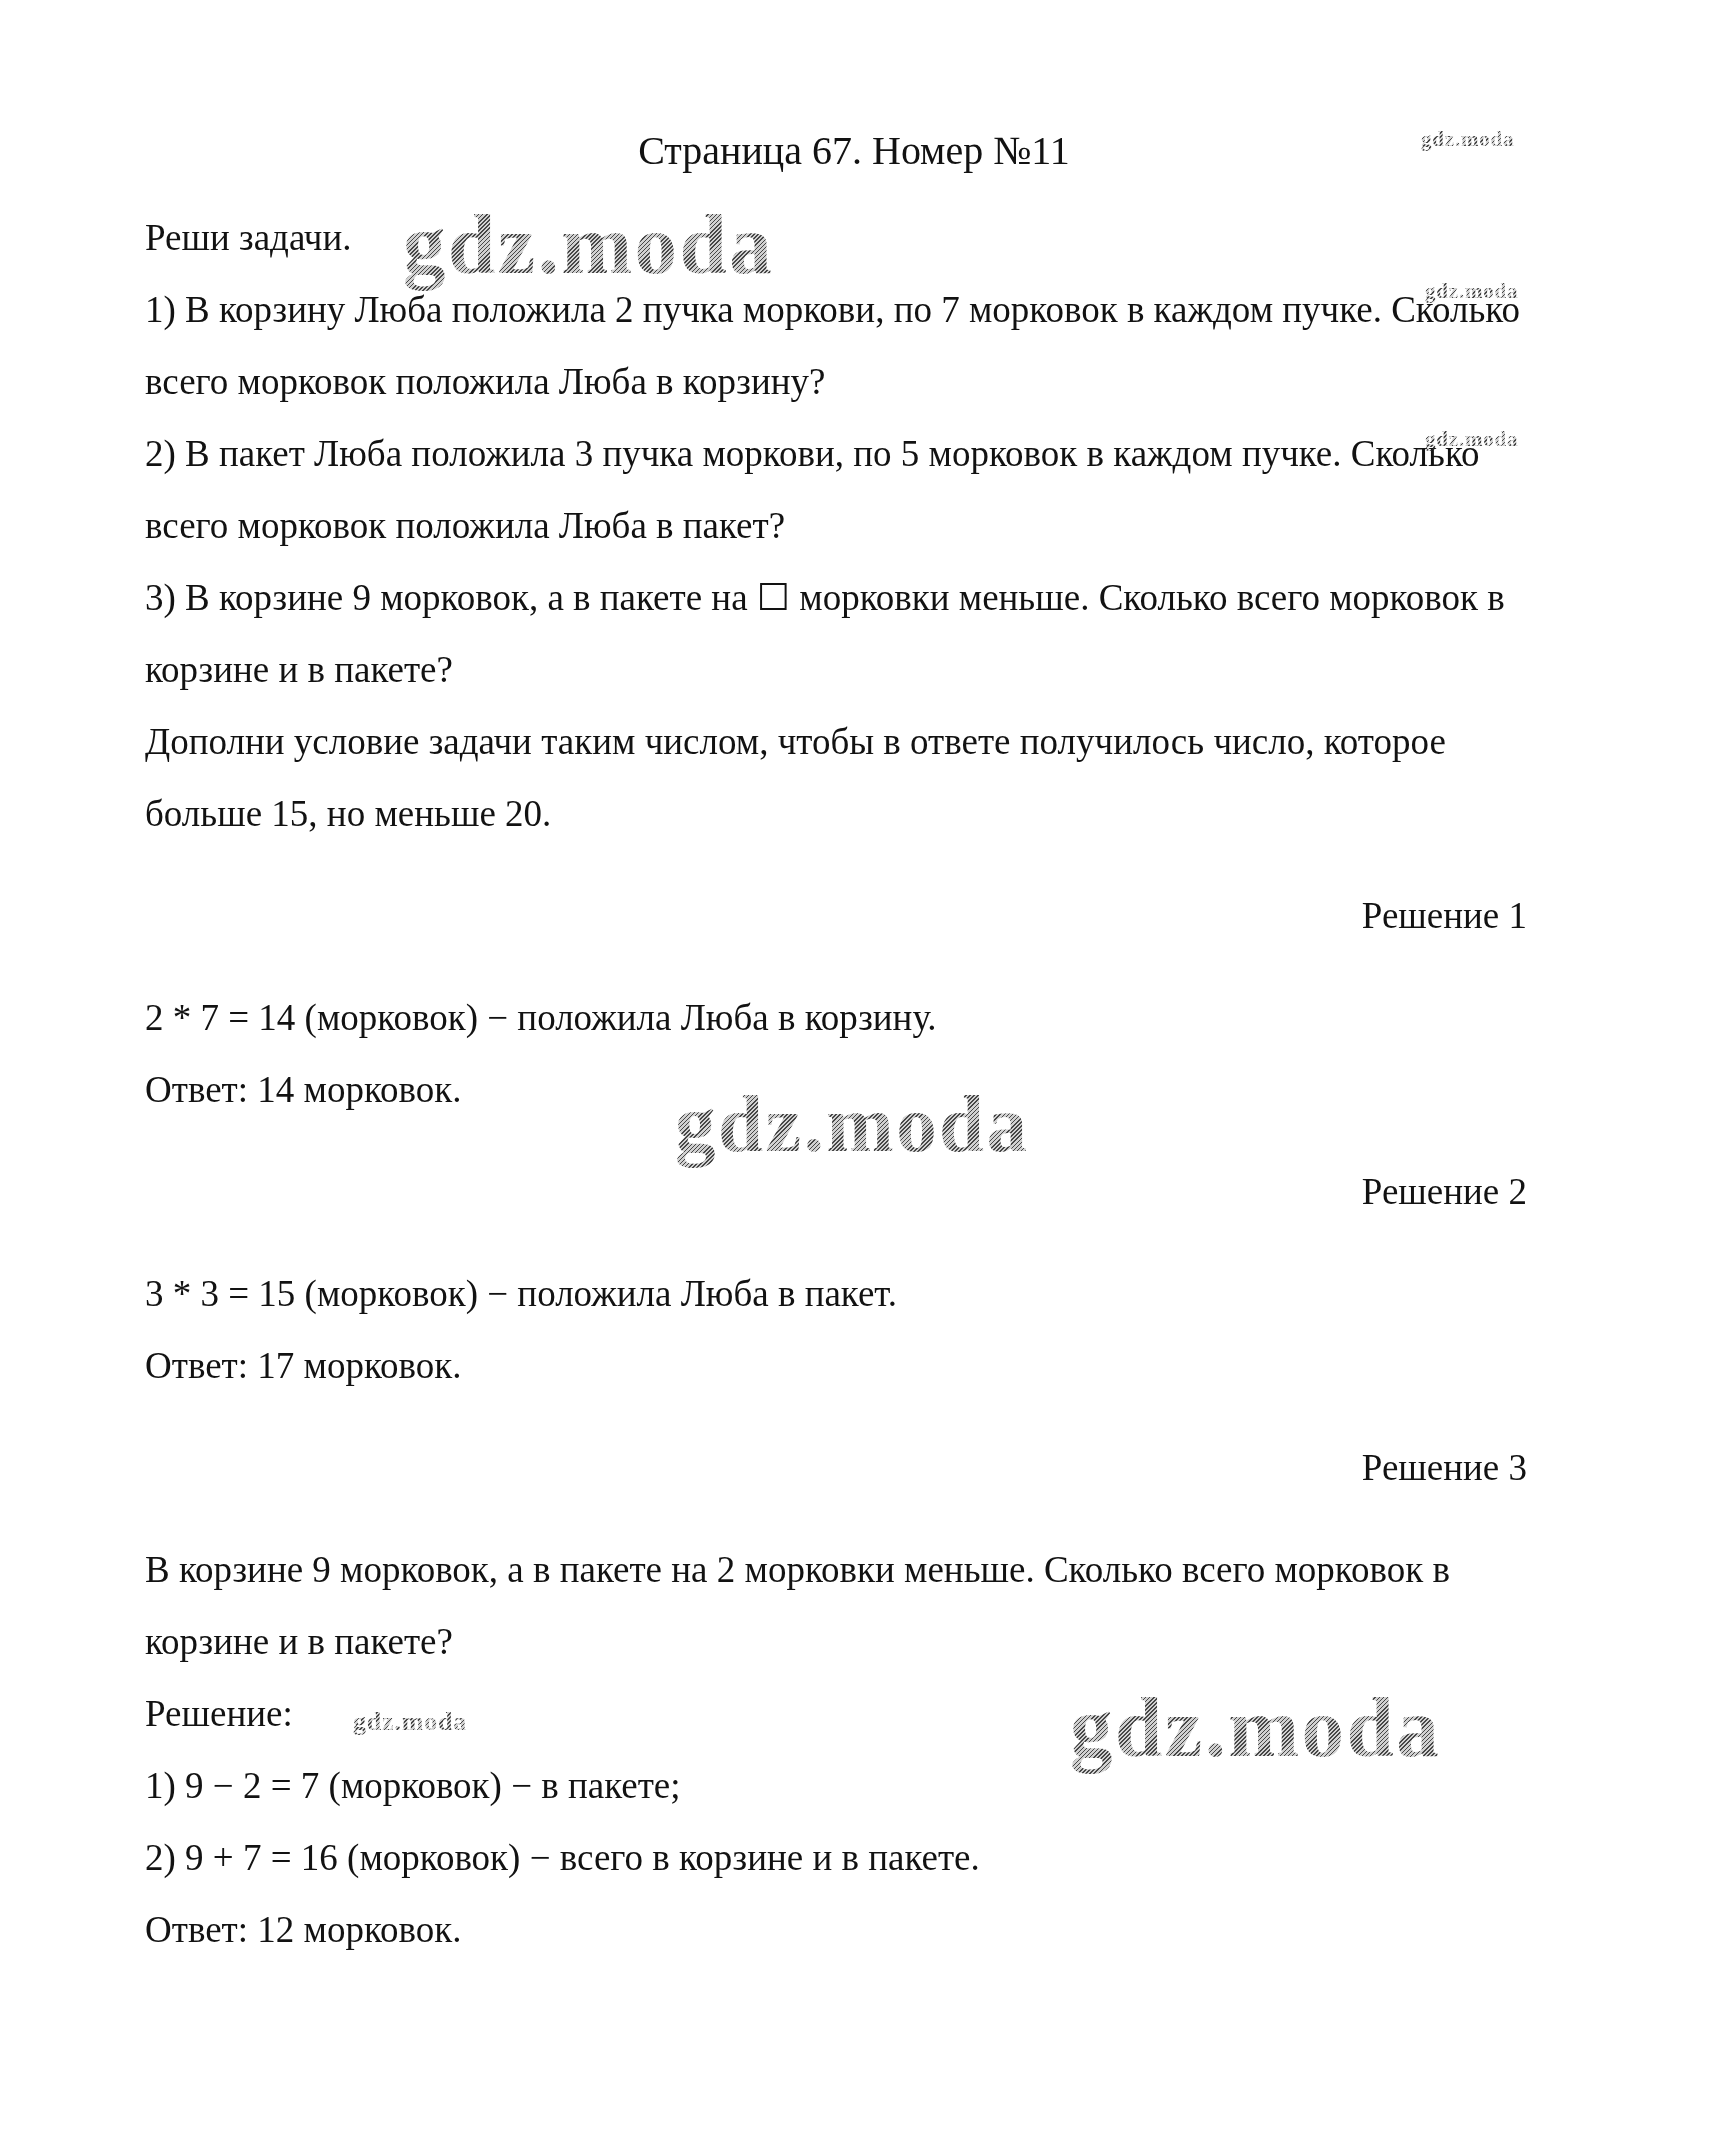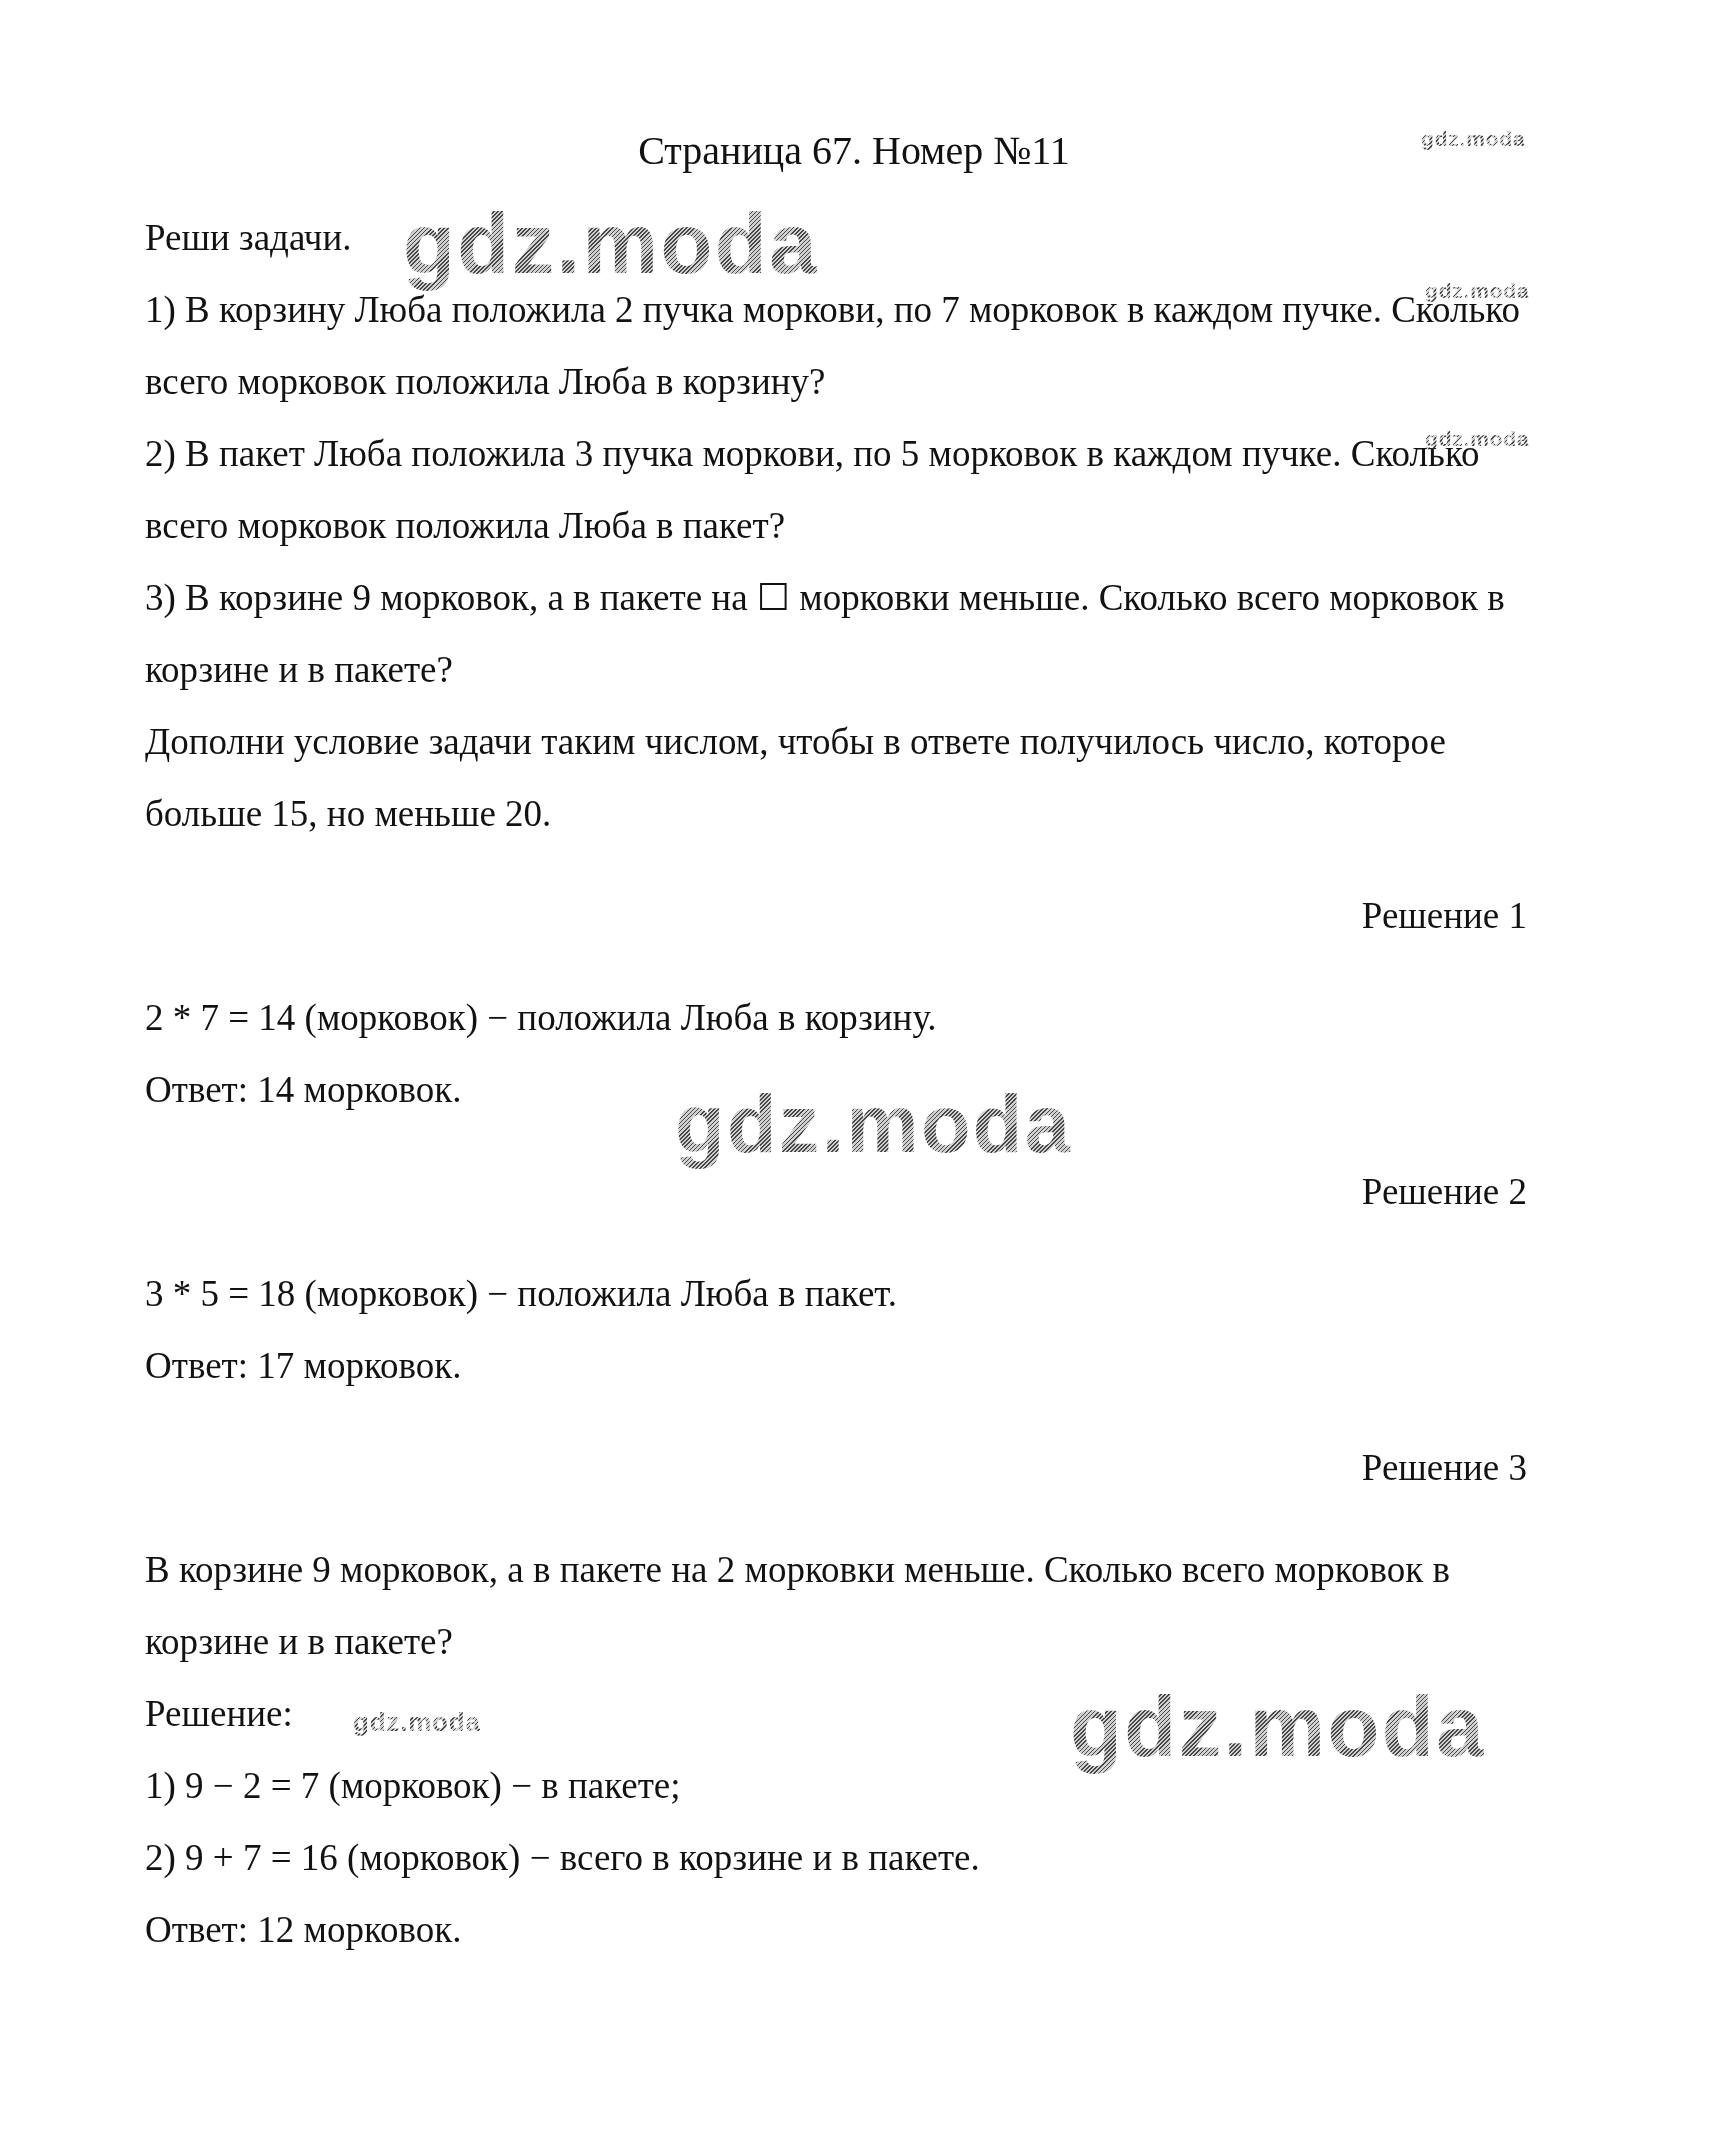--- a/index.html
+++ b/index.html
@@ -40,21 +40,21 @@
     text-align: right;
     font-size: 37px;
     font-weight: 400;
     line-height: 72px;
     margin: 30px 0 30px 0;
   }
 
   
   .wm {
     position: absolute;
-    font-family: Liberation Sans, sans-serif;
+    font-family: Liberation Serif, serif;
     font-weight: 700;
     letter-spacing: 2.4px;
     color: rgba(60, 60, 60, 0.65);
     white-space: nowrap;
     pointer-events: none;
     user-select: none;
   }
 
   @supports ((-webkit-background-clip: text) or (background-clip: text)) {
     .wm {
@@ -100,21 +100,21 @@
     <p>Дополни условие задачи таким числом, чтобы в ответе получилось число, которое больше 15, но меньше 20.</p>
 
     <h2 class="section-heading">Решение 1</h2>
 
     <p>2 * 7 = 14 (морковок) − положила Люба в корзину.</p>
 
     <p>Ответ: 14 морковок.</p>
 
     <h2 class="section-heading">Решение 2</h2>
 
-    <p>3 * 5 = 18 (морковок) − положила Люба в пакет.</p>
+    <p>3 * 3 = 15 (морковок) − положила Люба в пакет.</p>
 
     <p>Ответ: 17 морковок.</p>
 
     <h2 class="section-heading">Решение 3</h2>
 
     <p>В корзине 9 морковок, а в пакете на 2 морковки меньше. Сколько всего морковок в корзине и в пакете?</p>
 
     <p>Решение:</p>
 
     <p>1) 9 − 2 = 7 (морковок) − в пакете;</p>

